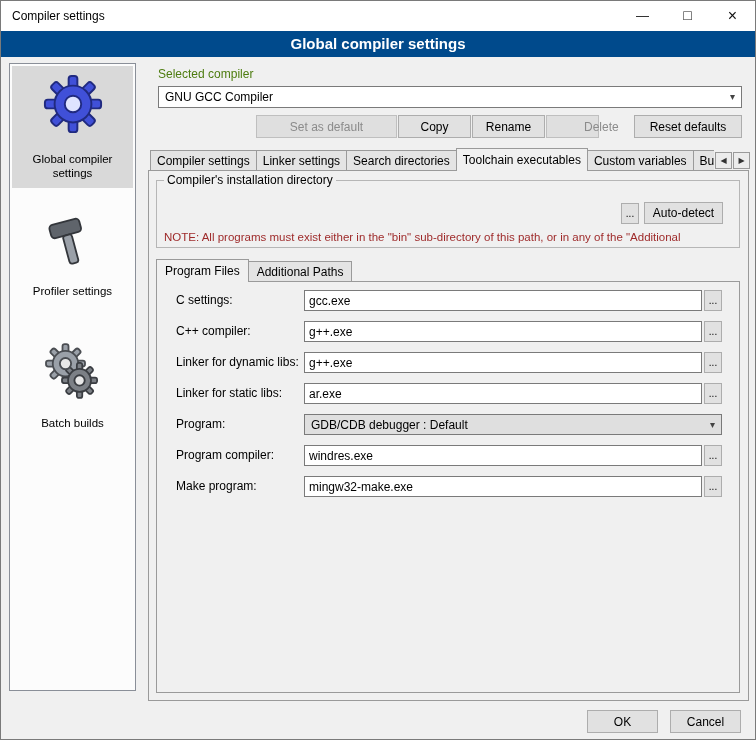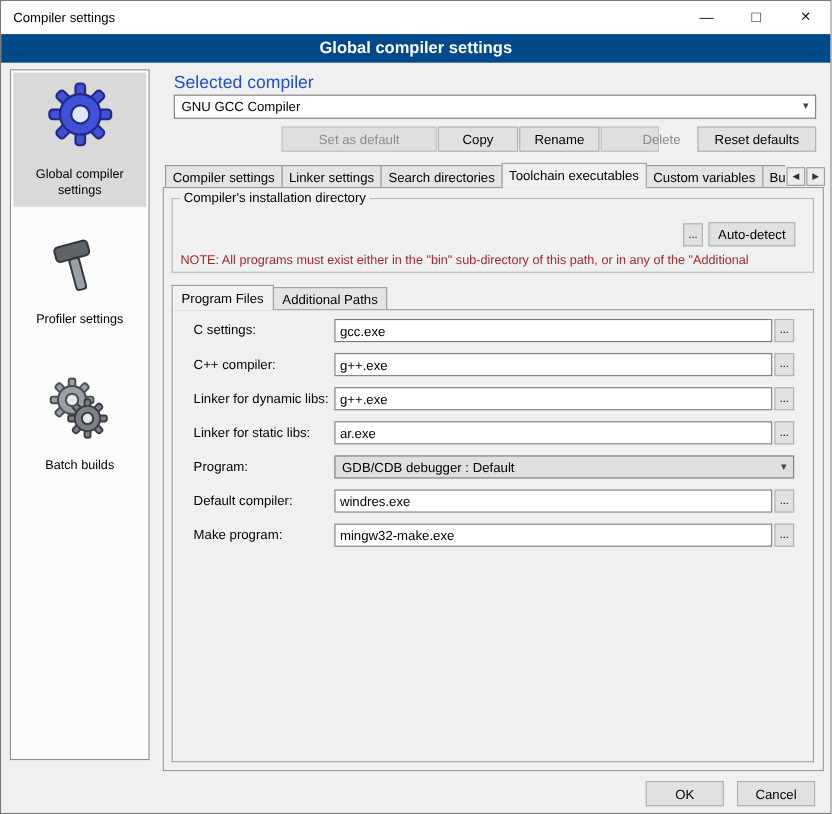--- a/index.html
+++ b/index.html
@@ -23,21 +23,21 @@
            border:1px solid #8a8f98;box-sizing:border-box;padding-top:2px;}
   .sbitem{width:121px;margin:0 auto;text-align:center;padding:6px 2px 8px;box-sizing:border-box;}
   .sbitem.sel{background:#d9d9d9;}
   .sbitem:nth-of-type(2){margin-top:14px;}
   .sbitem:nth-of-type(3){margin-top:28px;}
   .sbicon{display:flex;align-items:center;justify-content:center;height:64px;}
   .sblabel{font-size:11.5px;margin-top:12px;color:#000;line-height:14px;}
   .sbitem.sel .sblabel{margin-top:16px;}
 
   
-  .lbl{position:absolute;font-size:16px;color:#1d4ed8;}
+  .lbl{position:absolute;font-size:12px;color:#4d7c0f;}
   .btn{position:absolute;height:23px;background:#e1e1e1;border:1px solid #adadad;font-size:12px;
        text-align:center;box-sizing:border-box;padding:0;font-family:inherit;color:#000;}
   .btn.disabled{background:#dfdfdf;border-color:#bfbfbf;color:#8b8b8b;}
   .combo{position:absolute;background:#fff;border:1px solid #7a7a7a;box-sizing:border-box;}
   .combo .txt{position:absolute;left:6px;top:0;line-height:20px;font-size:12px;white-space:nowrap;}
   .combo .arrow{position:absolute;right:6px;top:0;line-height:20px;font-size:10px;color:#444;}
   .combo.gray{background:#dfdfdf;}
 
   
   .tabstrip{position:absolute;left:149px;top:146px;width:564px;height:25px;display:flex;
@@ -208,21 +208,21 @@
     <button class="browse">...</button>
   </div>
   <div class="frow" style="top:413px;">
     <span class="flabel">Program:</span>
     <div class="combo gray" style="left:148px;top:0;width:418px;height:21px;">
       <span class="txt">GDB/CDB debugger : Default</span>
       <span class="arrow">▾</span>
     </div>
   </div>
   <div class="frow" style="top:444px;">
-    <span class="flabel">Default compiler:</span>
+    <span class="flabel">Program compiler:</span>
     <input class="finput" value="windres.exe" style="">
     <button class="browse">...</button>
   </div>
   <div class="frow" style="top:475px;">
     <span class="flabel">Make program:</span>
     <input class="finput" value="mingw32-make.exe" style="">
     <button class="browse">...</button>
   </div>
 
   <button class="btn" style="left:586px;top:709px;width:71px;">OK</button>

